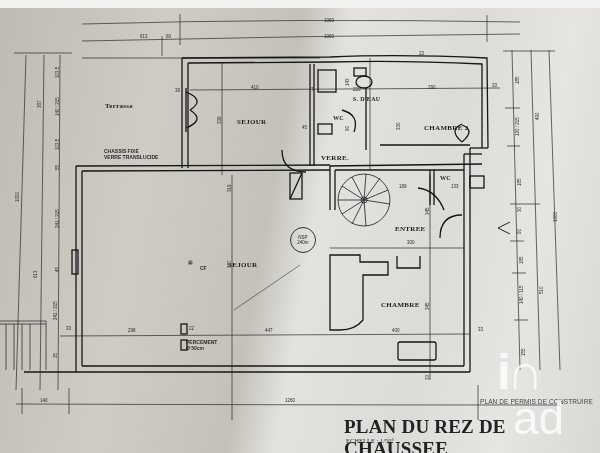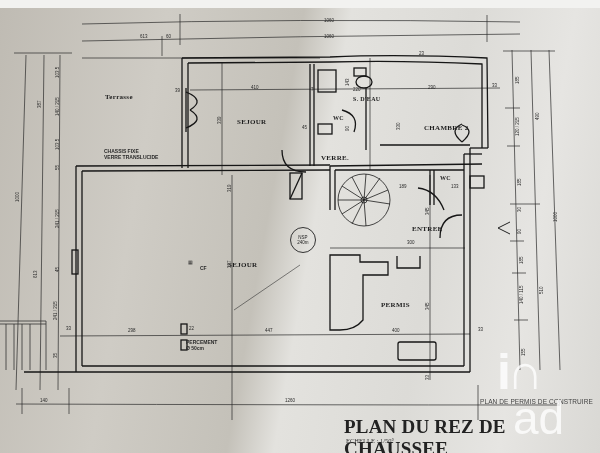--- a/index.html
+++ b/index.html
@@ -180,30 +180,30 @@
     <line x1="22" y1="324" x2="22" y2="370"></line>
     <line x1="30" y1="324" x2="30" y2="370"></line>
     <line x1="46" y1="321" x2="46" y2="370"></line>
   </g>
 
   <path d="M510 222 L498 228 L510 234" stroke="#222" stroke-width="1" fill="none"></path>
 
   <line x1="234" y1="310" x2="300" y2="265" stroke="#333" stroke-width="0.6"></line>
 </svg>
 
-<span class="lbl room" style="left:105px;top:94px;">Terrasse</span>
+<span class="lbl room" style="left:105px;top:103px;">Terrasse</span>
 <span class="lbl room" style="left:237px;top:119px;">SEJOUR</span>
 <span class="lbl room" style="left:353px;top:96px;font-size:6px;">S. D'EAU</span>
 <span class="lbl room" style="left:333px;top:115px;font-size:6px;">WC</span>
 <span class="lbl room" style="left:424px;top:125px;">CHAMBRE 2</span>
 <span class="lbl room" style="left:321px;top:155px;">VERRE.</span>
 <span class="lbl room" style="left:440px;top:175px;font-size:6px;">WC</span>
-<span class="lbl room" style="left:412px;top:226px;">ENTREE</span>
+<span class="lbl room" style="left:395px;top:226px;">ENTREE</span>
 <span class="lbl room" style="left:228px;top:262px;">SEJOUR</span>
-<span class="lbl room" style="left:381px;top:302px;">PERMIS</span>
+<span class="lbl room" style="left:381px;top:302px;">CHAMBRE</span>
 
 <span class="lbl note" style="left:104px;top:149px;">CHASSIS FIXE</span>
 <span class="lbl note" style="left:104px;top:155px;">VERRE TRANSLUCIDE</span>
 <span class="lbl note" style="left:186px;top:340px;">PERCEMENT</span>
 <span class="lbl note" style="left:186px;top:346px;">Ø 50cm</span>
 <span class="lbl note" style="left:188px;top:260px;font-weight:normal;">▦</span>
 <span class="lbl note" style="left:200px;top:266px;">CF</span>
 <div class="nsp">
   <span>NSP</span>
   <span>240m</span>

